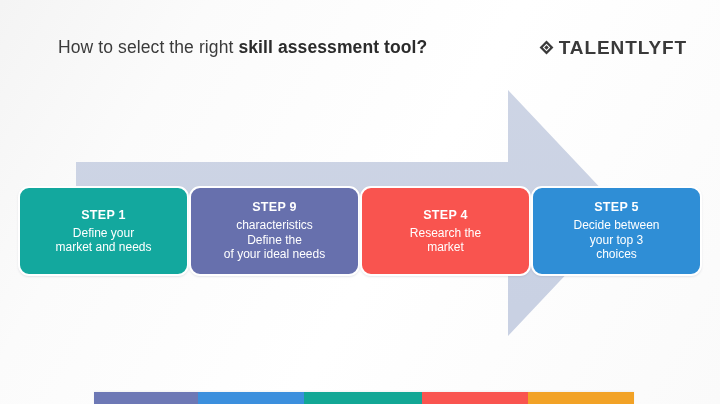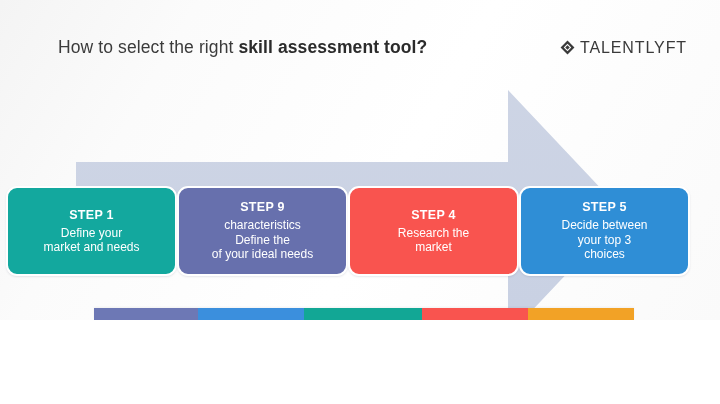--- a/index.html
+++ b/index.html
@@ -10,21 +10,21 @@
     width: 720px;
     height: 404px;
     overflow: hidden;
     font-family: "Liberation Sans", sans-serif;
     background: #ffffff;
   }
 
   #slide {
     position: relative;
     width: 720px;
-    height: 320px;
+    height: 404px;
     background: linear-gradient(120deg, #f4f4f4 0%, #fbfbfb 22%, #ffffff 55%, #fafafa 100%);
     overflow: hidden;
   }
 
   
   #title {
     position: absolute;
     left: 58px;
     top: 36px;
     font-size: 17.5px;
@@ -46,41 +46,41 @@
     align-items: center;
     gap: 5px;
     height: 18px;
   }
   #logo-mark {
     width: 15px;
     height: 15px;
     display: block;
   }
   #logo-text {
-    font-size: 16px;
-    font-weight: normal;
+    font-size: 19px;
+    font-weight: bold;
     color: #3a3a3a;
     letter-spacing: 0.9px;
     line-height: 15px;
   }
 
   
   #arrow {
     position: absolute;
     left: 76px;
     top: 90px;
     width: 548px;
     height: 246px;
   }
   #arrow svg { display: block; width: 100%; height: 100%; }
 
   
   #steps {
     position: absolute;
-    left: 6px;
+    left: 18px;
     top: 186px;
     width: 684px;
     height: 90px;
     display: flex;
   }
   .step {
     flex: 1 1 0;
     border-radius: 11px;
     border: 2.5px solid #ffffff;
     box-sizing: border-box;

